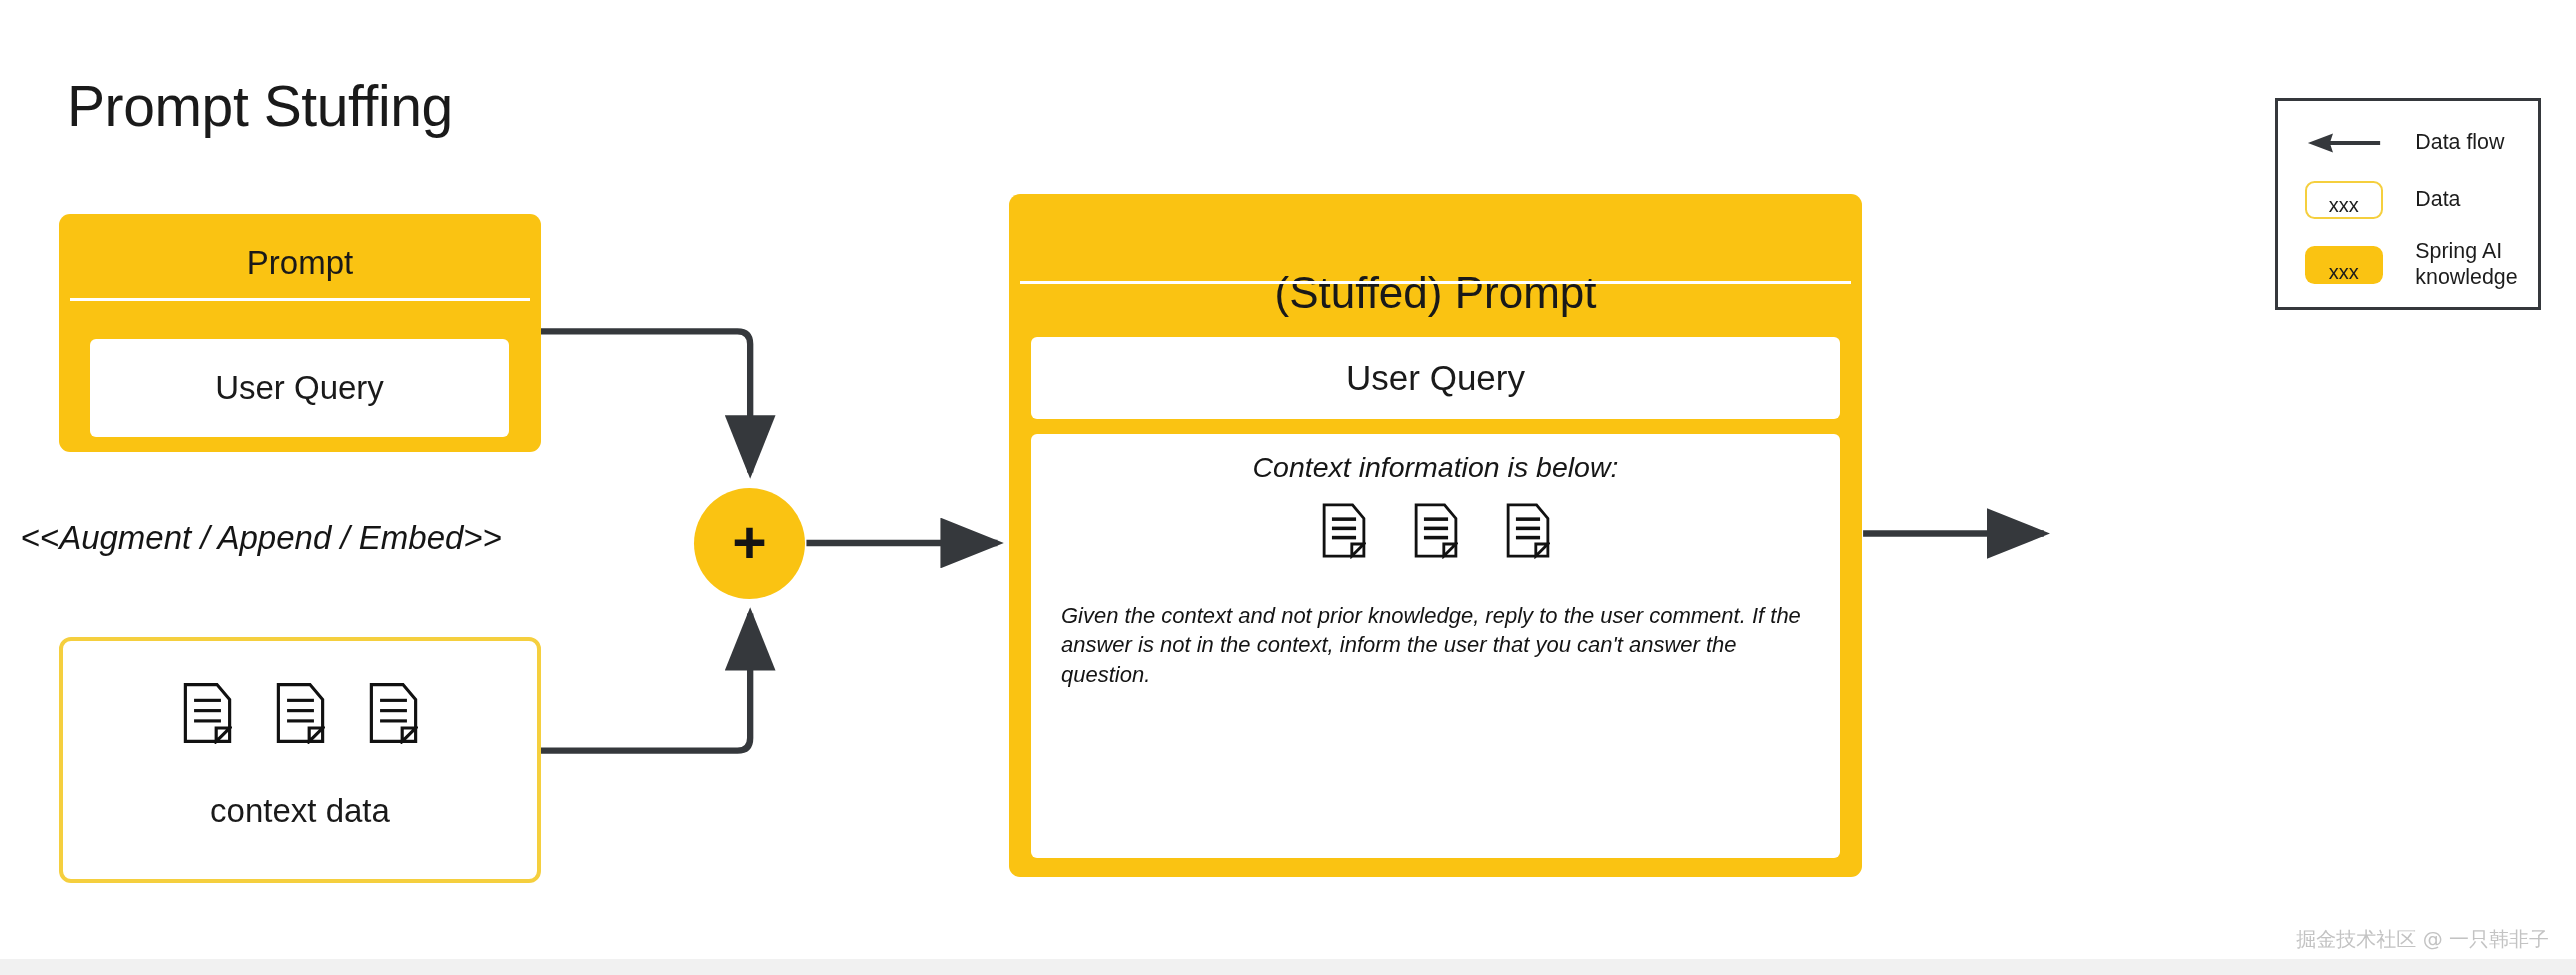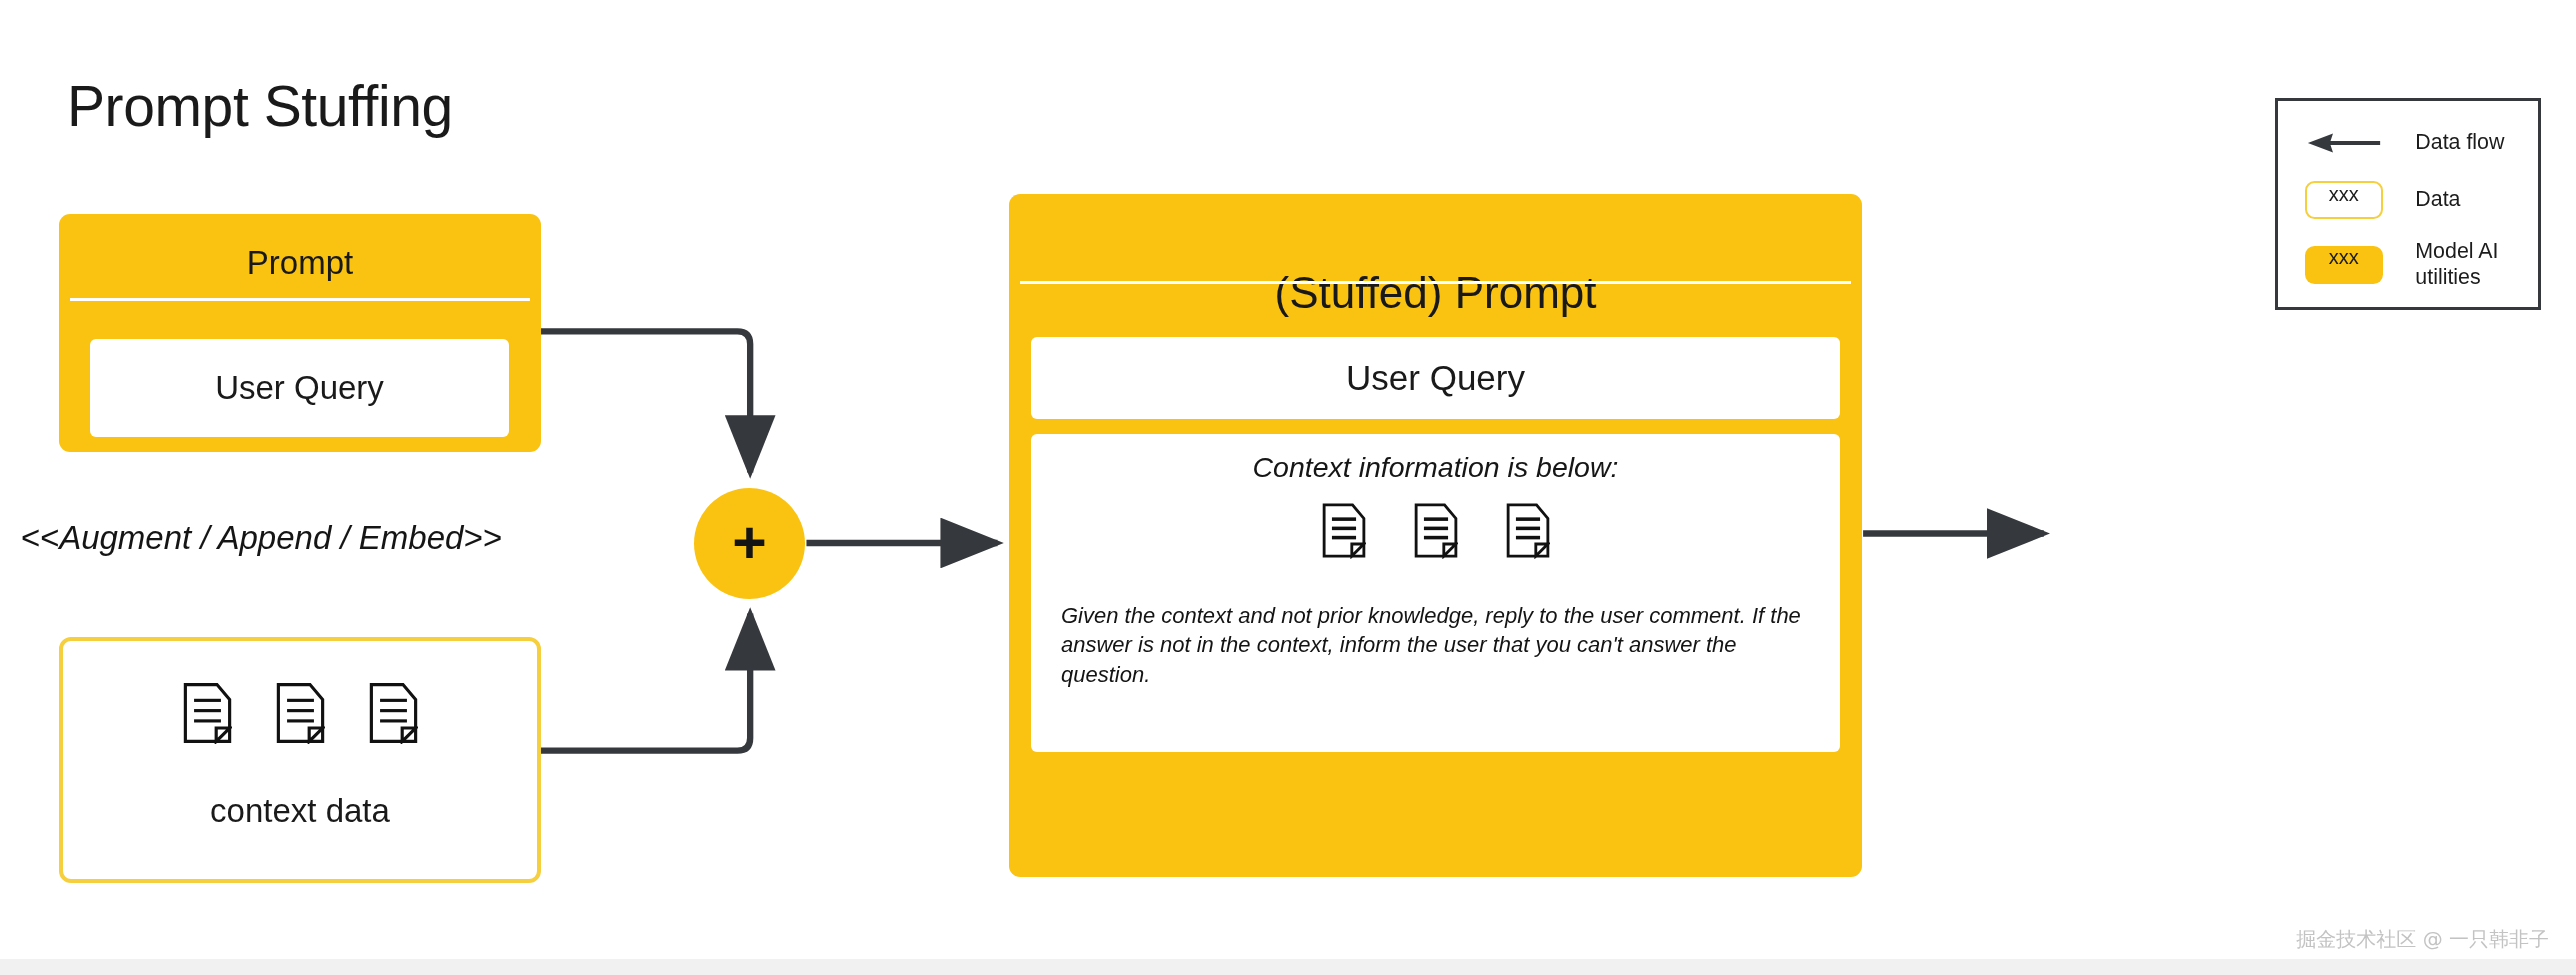--- a/index.html
+++ b/index.html
@@ -139,21 +139,21 @@
   
   #stuffed-box { left: 1009px; top: 194px; width: 853px; height: 683px; }
   #stuffed-box .box-heading { top: 30px; font-size: 44px; margin-top: 44px; }
   #stuffed-box .box-divider { left: 11px; top: 87px; width: 831px; }
   #stuffed-user-query {
     left: 1031px; top: 337px; width: 809px; height: 82px;
     display: flex; align-items: center; justify-content: center;
     font-size: 35px;
   }
   #stuffed-content {
-    left: 1031px; top: 434px; width: 809px; height: 318px;
+    left: 1031px; top: 434px; width: 809px; height: 424px;
     padding: 12px;
   }
   #context-info-heading {
     position: absolute;
     left: 0; top: 17.4px; width: 100%;
     text-align: center;
     font-size: 28.5px;
     font-style: italic;
     color: #161616;
   }
@@ -211,21 +211,21 @@
     margin-left: 20px;
   }
   #legend-row-flow { top: 17.4px; height: 49px; }
   #legend-row-data { top: 70px; height: 57px; }
   #legend-row-spring { top: 132px; height: 63px; }
   .legend-chip {
     width: 78px;
     height: 38px;
     box-sizing: border-box;
     display: flex;
-    align-items: flex-start;
+    align-items: flex-end;
     justify-content: center;
     font-size: 20px;
     color: #1c1c1c;
   }
   .legend-chip.data {
     background: #ffffff;
     border: 2.4px solid #F5CF3E;
     border-radius: 9.5px;
   }
   .legend-chip.spring {
@@ -375,21 +375,21 @@
       </div>
       <div class="legend-text">Data</div>
     </div>
 
     <div id="legend-row-spring" class="legend-row">
       <div class="legend-key">
         <div class="legend-chip spring">
           <span>xxx</span>
         </div>
       </div>
-      <div class="legend-text" style="max-width:127px;">Model AI utilities</div>
+      <div class="legend-text" style="max-width:127px;">Spring AI knowledge</div>
     </div>
   </div>
 
   <div id="watermark">掘金技术社区 @ 一只韩非子</div>
 
   <div class="bottom-strip"></div>
 </div>
 
 
 </body></html>

